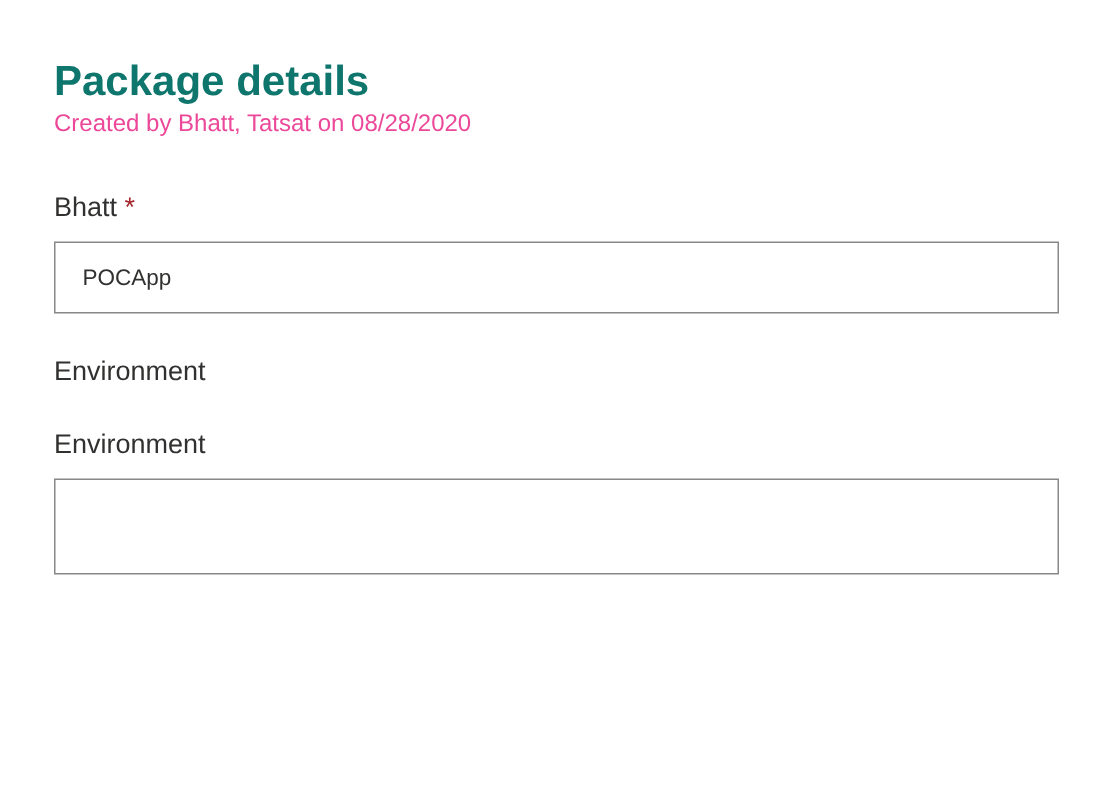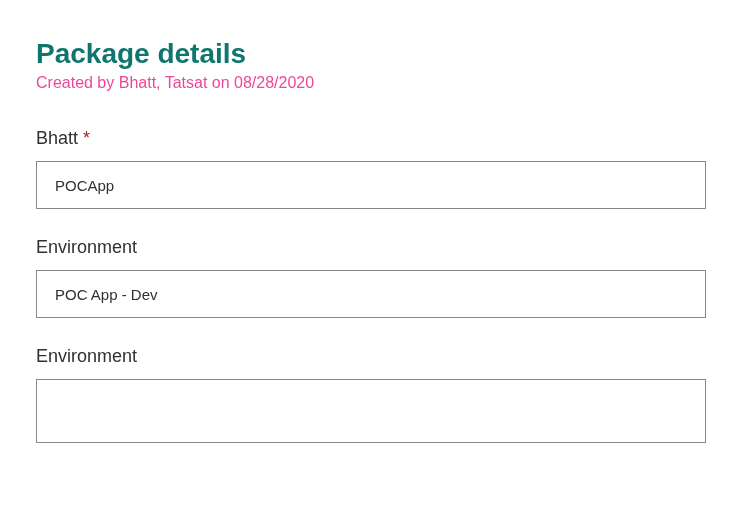--- a/index.html
+++ b/index.html
@@ -71,19 +71,18 @@
 <div class="field-group">
   <label class="field-label">
     <span>Bhatt</span>
     <span class="required">*</span>
   </label>
   <input type="text" class="text-input" value="POCApp" style="">
 </div>
 
 <div class="field-group">
   <label class="field-label">Environment</label>
-  <input type="text" class="text-input" value="POC App - Dev" style="">
 </div>
 
 <div class="field-group">
   <label class="field-label">Environment</label>
   <textarea class="textarea-input" value="" style=""></textarea>
 </div>
 
 </body></html>

